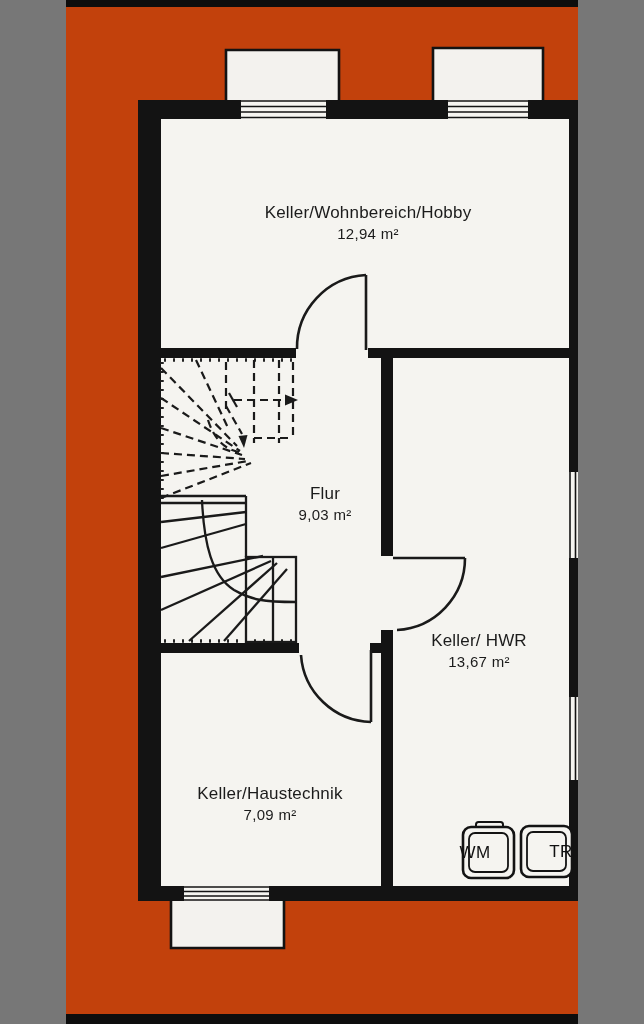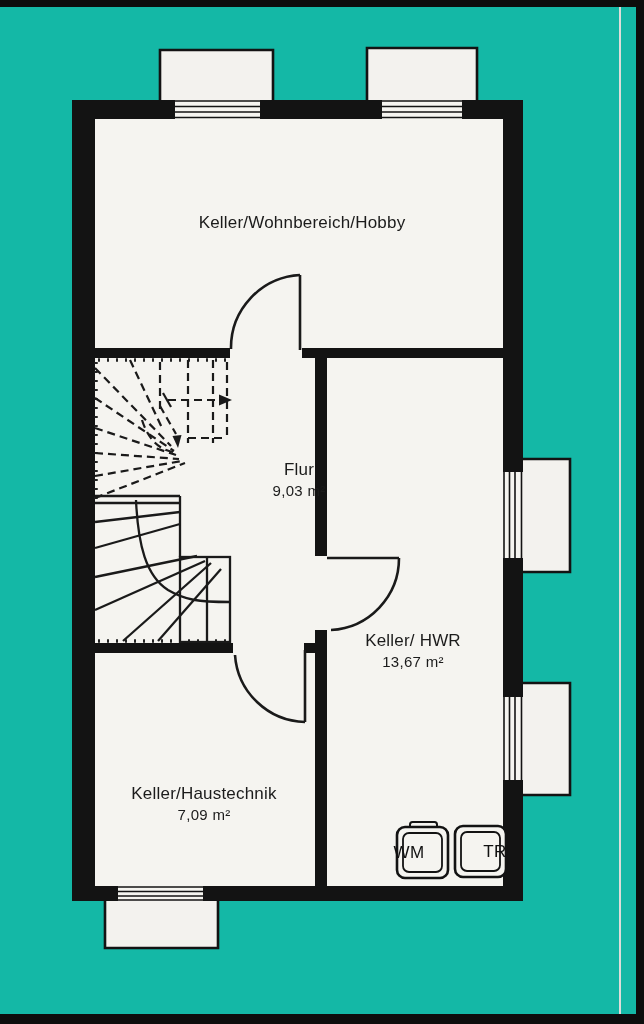--- a/index.html
+++ b/index.html
@@ -1,19 +1,19 @@
 <!DOCTYPE html>
 <html><head>
 <meta charset="utf-8">
 <style>
   html,body{margin:0;padding:0;background:#777;}
   .page{
     position:relative;
-    width:644px;height:1024px;
-    background:#14b8a6;
+    width:512px;height:1024px;
+    background:#c2410c;
     overflow:hidden;
     font-family:"Liberation Sans", sans-serif;
     margin:0 auto;
   }
   .scan-strip{position:absolute;background:#0d0d0d;}
   .strip-top{left:0;top:0;width:644px;height:7px;}
   .strip-bottom{left:0;top:1014px;width:644px;height:10px;}
   .strip-right{left:636px;top:0;width:8px;height:1024px;}
   .crease{position:absolute;left:619px;top:7px;width:2px;height:1007px;background:#deddda;}
   svg.plan{position:absolute;left:0;top:0;}
@@ -190,23 +190,24 @@
       </g>
       <g>
         <rect x="455" y="826" width="51" height="51" rx="8" stroke-width="2.6"></rect>
         <rect x="461" y="832" width="39" height="39" rx="6" stroke-width="1.8"></rect>
       </g>
     </g>
   </svg>
 
   <div class="room-label" style="left:302px;top:223px;">
     <div class="room-name">Keller/Wohnbereich/Hobby</div>
-  </div>
-
-  <div class="room-label" style="left:259px;top:480px;margin-left:40px;">
+    <div class="room-area">12,94 m²</div>
+  </div>
+
+  <div class="room-label" style="left:259px;top:504px;">
     <div class="room-name">Flur</div>
     <div class="room-area">9,03 m²</div>
   </div>
 
   <div class="room-label" style="left:413px;top:651px;">
     <div class="room-name">Keller/ HWR</div>
     <div class="room-area">13,67 m²</div>
   </div>
 
   <div class="room-label" style="left:204px;top:772px;margin-top:32px;">

